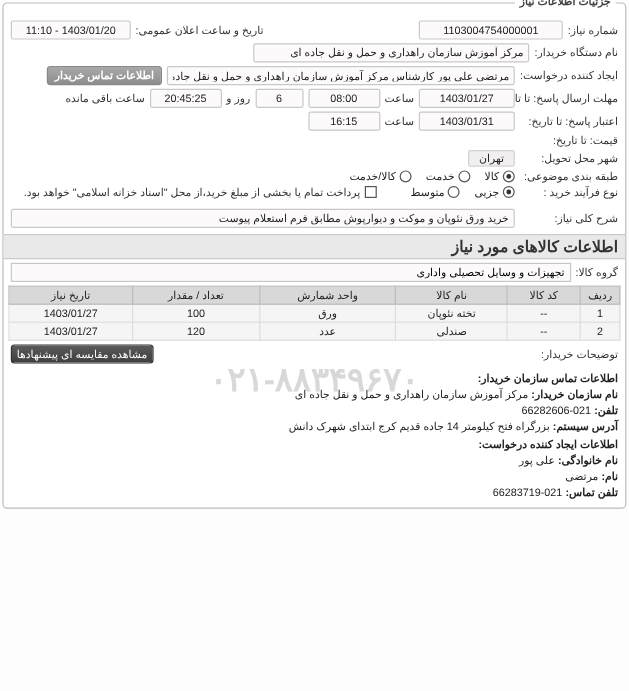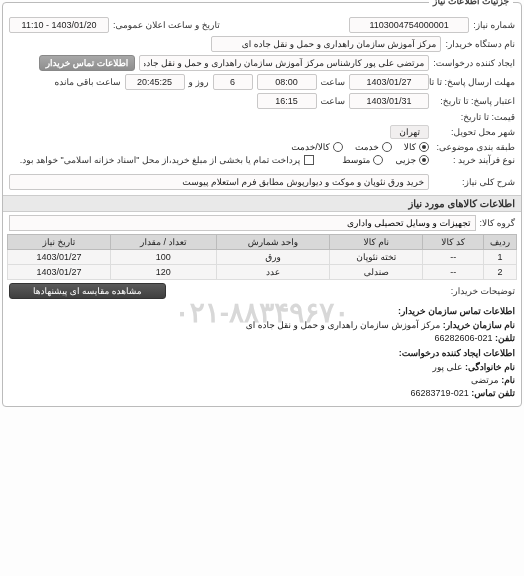--- a/index.html
+++ b/index.html
@@ -68,21 +68,21 @@
     cursor: pointer;
     font-family: inherit;
     font-weight: bold;
   }
   .btn-dark {
     background: linear-gradient(#5a5a5a,#3f3f3f);
     color: #fff;
     border: 1px solid #333;
     border-radius: 3px;
     font-size: 9px;
-    padding: 2px 23px;
+    padding: 2px 4px;
     cursor: pointer;
     font-family: inherit;
     text-align: center;
   }
   .highlight {
     background: #fff9c7;
     border-color: #d8c95e;
   }
   .chip {
     background: #f1efef;
@@ -108,21 +108,21 @@
   }
   .checkbox-sq {
     width:10px; height:10px; border:1px solid #555; background:#fff; display:inline-block;
   }
   .section-head {
     background:#e9e9e9;
     border-top:1px solid #ccc;
     border-bottom:1px solid #ccc;
     padding:2px 6px;
     font-weight:bold;
-    font-size:10px;
+    font-size:13px;
     color:#333;
   }
   .group-row {
     display:flex; align-items:center; gap:4px;
     padding:3px 6px;
   }
   .group-input {
     flex:1; background:#fcfafa; border:1px solid #c9c8c8; height:16px;
     padding:1px 4px; font-size:9px; font-family:inherit; text-align:right;
   }
@@ -325,20 +325,24 @@
     <div class="contact-block">
       <div class="hdr">اطلاعات تماس سازمان خریدار:</div>
       <div>
         <b>نام سازمان خریدار:</b>
         <span>مرکز آموزش سازمان راهداری و حمل و نقل جاده ای</span>
       </div>
       <div>
         <b>تلفن:</b>
         <span>021-66282606</span>
       </div>
+      <div>
+        <b>آدرس سیستم:</b>
+        <span>بزرگراه فتح کیلومتر 14 جاده قدیم کرج ابتدای شهرک دانش</span>
+      </div>
 
       <div class="hdr" style="margin-top:2px">اطلاعات ایجاد کننده درخواست:</div>
       <div>
         <b>نام خانوادگی:</b>
         <span>علی پور</span>
       </div>
       <div>
         <b>نام:</b>
         <span>مرتضی</span>
       </div>

